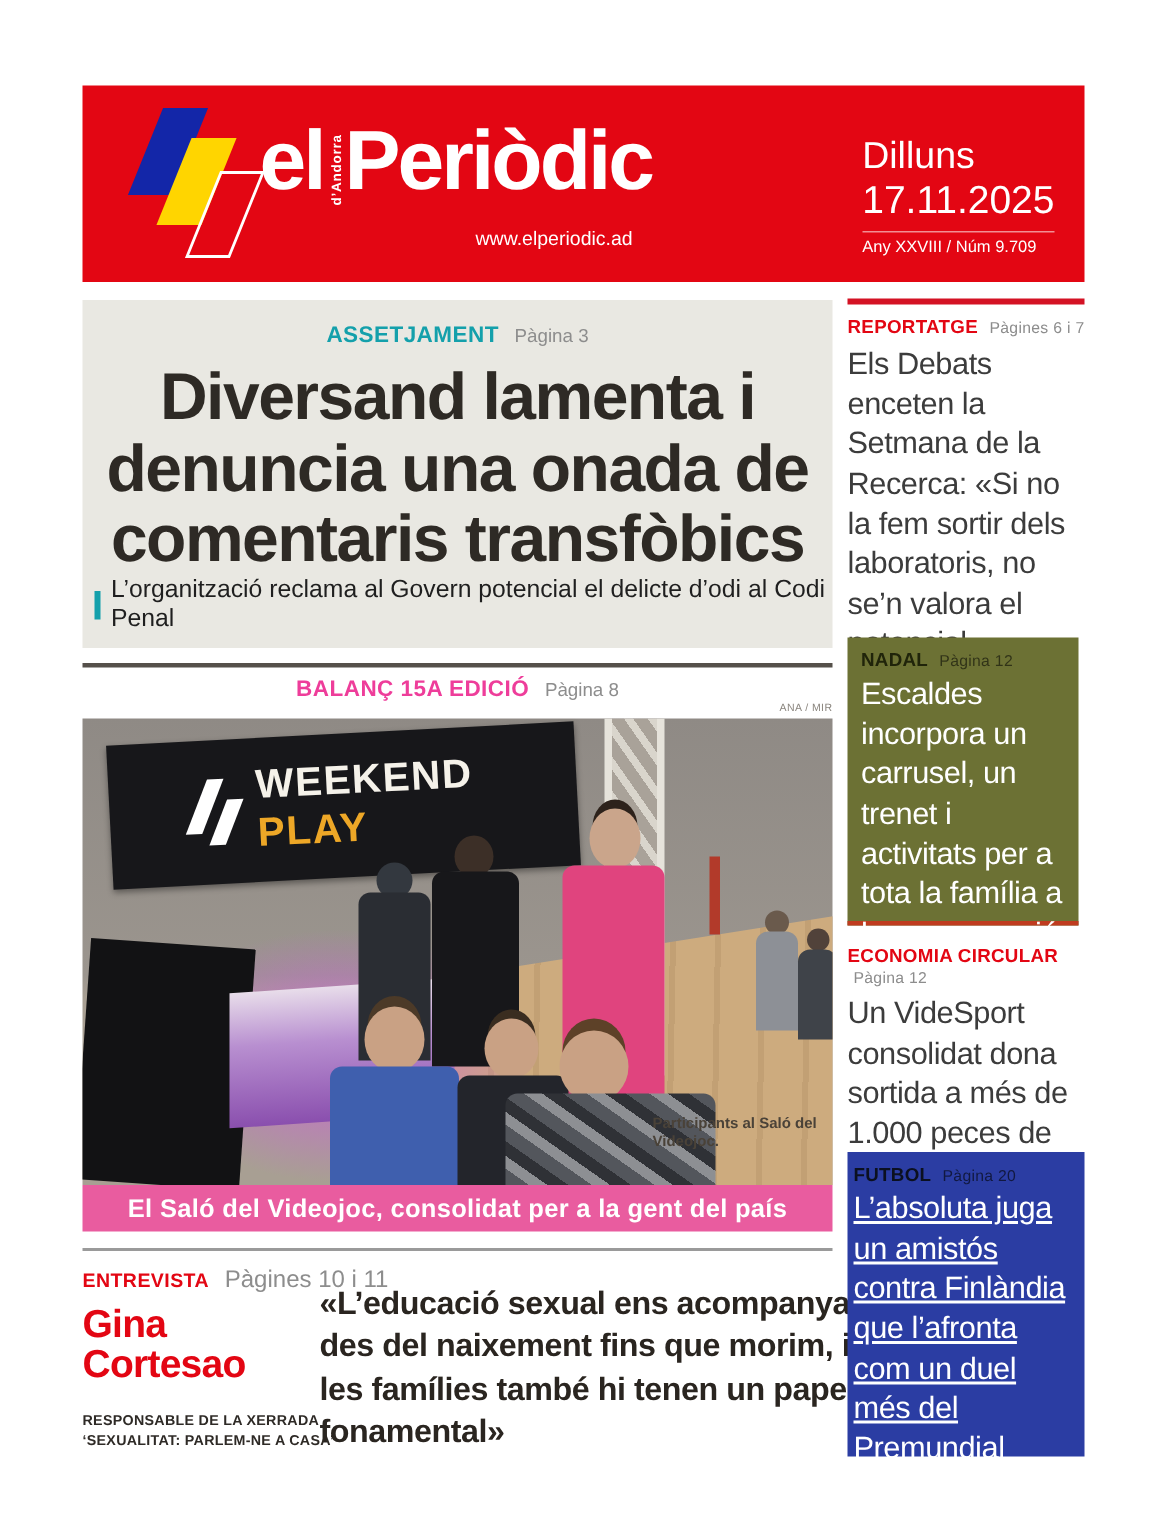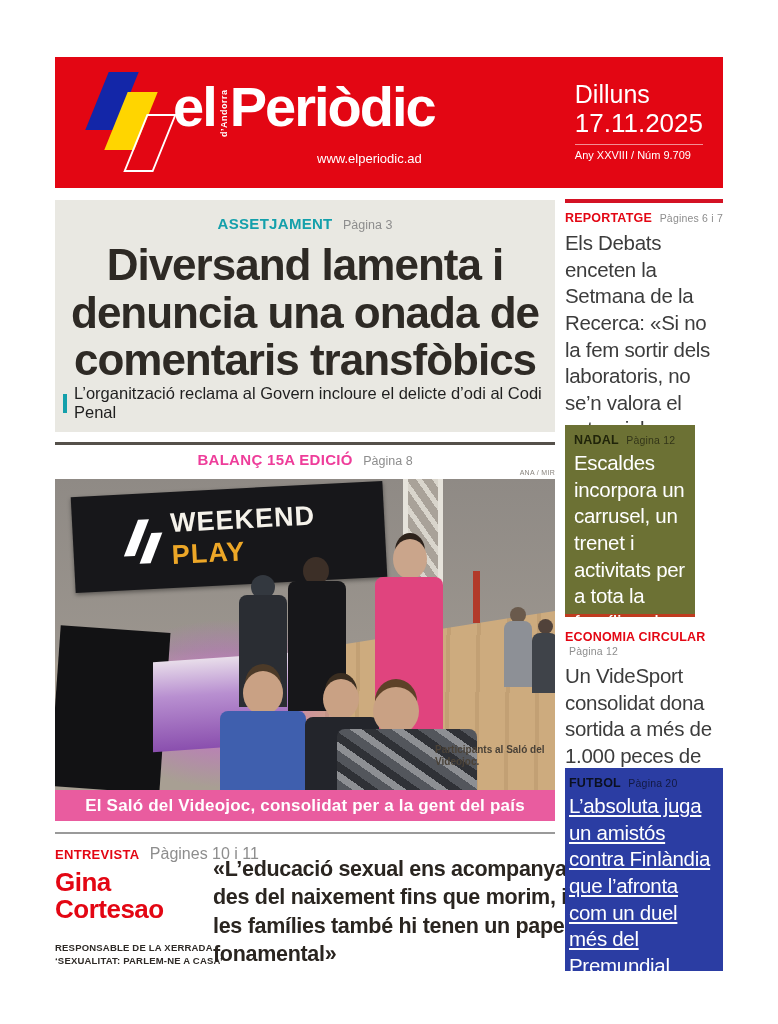--- a/index.html
+++ b/index.html
@@ -11,21 +11,21 @@
   .logo { position:absolute; left:28px; top:13px; width:120px; height:104px; }
   .slash { position:absolute; width:30px; height:58px; transform:skewX(-22deg); }
   .slash.blue { left:14px; top:2px; background:#1326a8; }
   .slash.yellow { left:33px; top:22px; background:#ffd500; }
   .slash.outline { left:52px; top:44px; background:transparent; border:2px solid #ffffff; }
   .brand { position:absolute; left:118px; top:22px; color:#fff; display:flex; align-items:flex-start; }
   .brand-el { font-size:56px; font-weight:bold; letter-spacing:-2px; line-height:1; }
   .brand-vert { font-size:9px; font-weight:bold; writing-mode:vertical-rl; transform:rotate(180deg); letter-spacing:.5px; margin:6px 1px 0 3px; height:52px; }
   .brand-name { font-size:56px; font-weight:bold; letter-spacing:-2px; line-height:1; }
   .site { position:absolute; left:262px; top:94px; color:#fff; font-size:13px; }
-  .mh-right { position:absolute; right:20px; top:24px; color:#fff; }
+  .mh-right { position:absolute; right:20px; top:34px; color:#fff; }
   .mh-day { font-size:25px; font-weight:300; line-height:1.1; }
   .mh-date { font-size:26px; font-weight:400; line-height:1.15; }
   .mh-edition { font-size:11px; margin-top:6px; padding-top:4px; border-top:1px solid rgba(255,255,255,.55); }
 
   
   .lead { position:absolute; left:55px; top:200px; width:500px; height:232px; background:#e9e8e2; }
   .kicker-row { text-align:center; padding-top:15px; }
   .kicker { font-weight:bold; font-size:15px; letter-spacing:.3px; }
   .kicker.teal { color:#14a0ab; }
   .kicker.pink { color:#ee3d9a; }
@@ -66,21 +66,21 @@
 
   
   .sidebar { position:absolute; left:565px; top:199px; width:158px; height:780px; }
   .sb-rule { position:absolute; left:0; top:0; width:158px; height:4px; background:#d41224; }
   .sb-kicker { font-weight:bold; font-size:12.5px; letter-spacing:.2px; }
   .sb-kicker .red { color:#e30613; }
   .sb-page { color:#8d8d8d; font-size:10.5px; font-weight:400; margin-left:4px; }
   .sb-text { font-size:20.5px; color:#3c3c3c; line-height:1.3; letter-spacing:-.3px; }
   .sb-item-0 { position:absolute; left:0; top:12px; width:158px; }
   .sb-item-0 .sb-text { margin-top:5px; }
-  .sb-olive { position:absolute; left:0; top:226px; width:130px; height:192px; background:#6c7134; border-bottom:3px solid #bf3b1f; padding:8px 9px; }
+  .sb-olive { position:absolute; left:0; top:226px; width:154px; height:192px; background:#6c7134; border-bottom:3px solid #bf3b1f; padding:8px 9px; }
   .sb-olive .sb-kicker { color:#20240a; }
   .sb-olive .sb-page { color:rgba(0,0,0,.55); }
   .sb-olive .sb-text { color:#ffffff; margin-top:3px; }
   .sb-item-2 { position:absolute; left:0; top:431px; width:158px; }
   .sb-item-2 .sb-text { margin-top:5px; }
   .sb-blue { position:absolute; left:0; top:569px; width:158px; height:203px; background:#2b3da3; padding:8px 4px; }
   .sb-blue .sb-kicker { color:#0b1020; }
   .sb-blue .sb-page { color:rgba(0,0,0,.6); }
   .sb-blue .sb-text { color:#ffffff; margin-top:3px;text-decoration:underline; }
 </style>
@@ -109,21 +109,21 @@
   </header>
 
   <section class="lead">
     <div class="kicker-row">
       <span class="kicker teal">ASSETJAMENT</span>
       <span class="kpage">Pàgina 3</span>
     </div>
     <h1 class="headline">Diversand lamenta i denuncia una onada de comentaris transfòbics</h1>
     <div class="subhead">
       <span class="subbar"></span>
-      <span>L’organització reclama al Govern incloure el delicte d’odi al Codi Penal</span>
+      <span>L’organització reclama al Govern potencial el delicte d’odi al Codi Penal</span>
     </div>
   </section>
 
   <div class="rule1"></div>
 
   <div class="balanc-row">
     <span class="kicker pink">BALANÇ 15A EDICIÓ</span>
     <span class="kpage">Pàgina 8</span>
   </div>
   <div class="credit">ANA / MIR</div>

